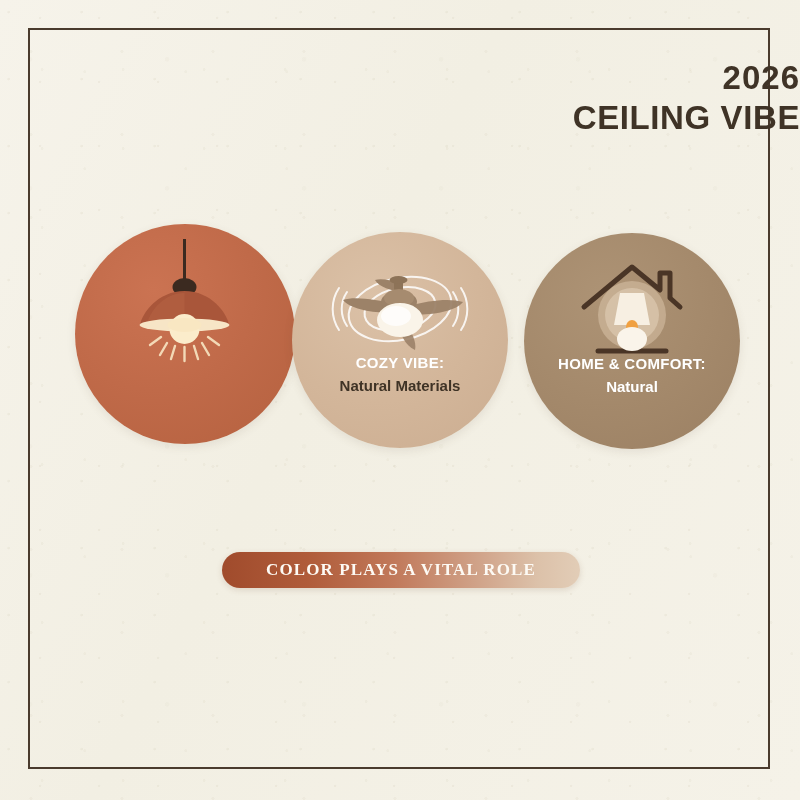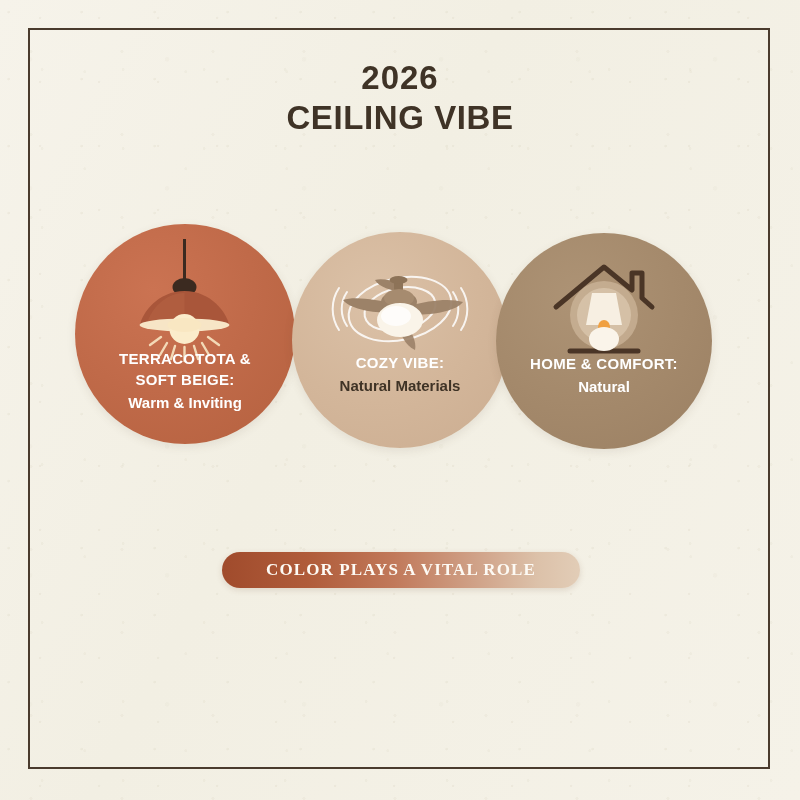--- a/index.html
+++ b/index.html
@@ -38,21 +38,21 @@
     width:742px; height:741px;
     border:2px solid #4a3b2d;
     pointer-events:none;
   }
 
   
   #title-block {
     position:absolute;
     left:0; top:58px;
     width:800px;
-    text-align:center;
+    text-align:right;
     color:#3f3326;
   }
   .title-line {
     font-size:33px;
     font-weight:bold;
     letter-spacing:.6px;
     line-height:40px;
     white-space:nowrap;
   }
   .title-line.year { font-size:33px; letter-spacing:1px; }
@@ -108,21 +108,21 @@
   #circle-cozy {
     left:292px; top:232px; width:216px; height:216px;
     background:radial-gradient(circle at 38% 30%, #dbc1a7 0%, #d3b69a 52%, #cbad91 100%);
   }
   #circle-cozy .labels { top:120px;text-align:center; }
   #circle-cozy .lbl-title { color:#ffffff; }
   #circle-cozy .lbl-sub { color:#3f3326; }
 
   
   #circle-home {
-    left:496px; top:233px; width:216px; height:216px;
+    left:524px; top:233px; width:216px; height:216px;
     background:radial-gradient(circle at 38% 30%, #ad9375 0%, #a4896b 52%, #9b8063 100%);
   }
   #circle-home .labels { color:#ffffff; top:120px; }
 
   
   #banner {
     position:absolute;
     left:222px; top:552px;
     width:358px; height:36px;
     border-radius:18px;
@@ -173,25 +173,20 @@
           <line x1="41" y1="98" x2="30" y2="106"></line>
           <line x1="47" y1="104" x2="40" y2="116"></line>
           <line x1="55" y1="107" x2="51" y2="120"></line>
           <line x1="64.5" y1="108" x2="64.5" y2="122"></line>
           <line x1="74" y1="107" x2="78" y2="120"></line>
           <line x1="82" y1="104" x2="89" y2="116"></line>
           <line x1="88" y1="98" x2="99" y2="106"></line>
         </g>
       </svg>
     </div>
-    <div class="labels">
-      <span class="lbl-title">TERRACOTOTA &amp;</span>
-      <span class="lbl-title">SOFT BEIGE:</span>
-      <span class="lbl-sub">Warm &amp; Inviting</span>
-    </div>
   </div>
 
   <div class="trend-circle" id="circle-cozy">
     <div class="icon-wrap">
       <svg width="150" height="118" viewBox="0 0 150 118" aria-hidden="true">
 
         <g fill="none" stroke="#ffffff" stroke-width="2" opacity=".85" stroke-linecap="round">
           <ellipse cx="75" cy="57" rx="52" ry="31" transform="rotate(-12 75 57)"></ellipse>
           <ellipse cx="75" cy="57" rx="36" ry="21" transform="rotate(-12 75 57)"></ellipse>
           <path d="M22 40 A 30 30 0 0 0 22 74"></path>

